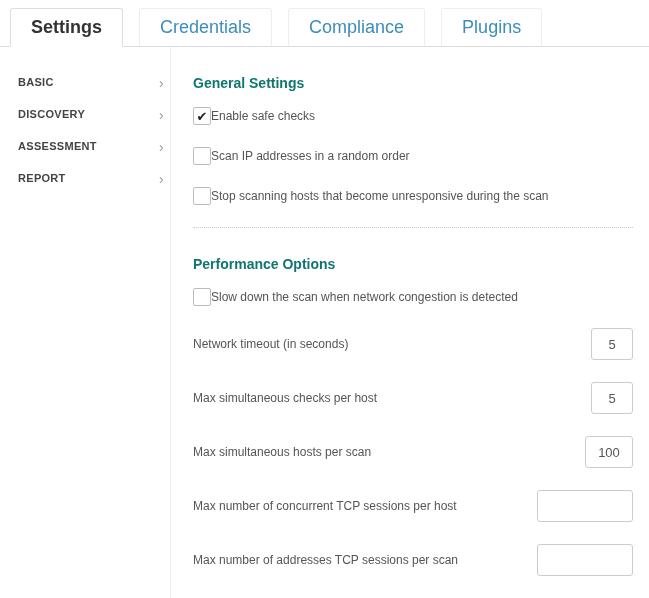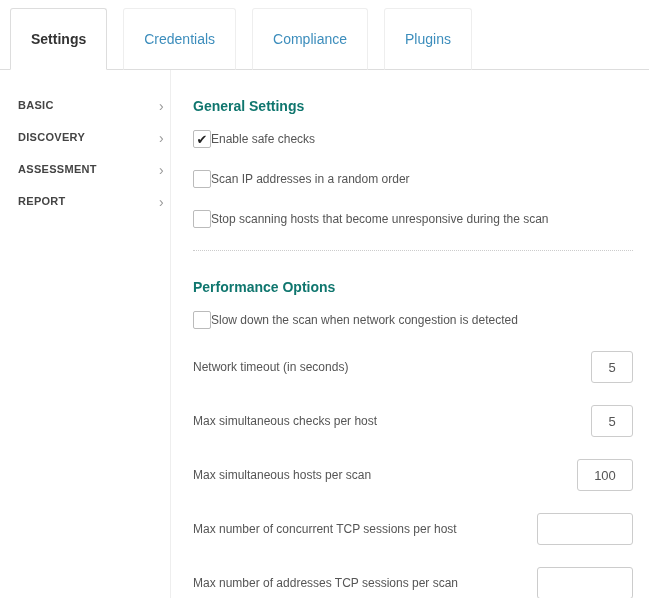--- a/index.html
+++ b/index.html
@@ -12,22 +12,22 @@
   }
 
   
   .tabs {
     display: flex;
     border-bottom: 1px solid #ddd;
     padding-left: 10px;
     padding-top: 8px;
   }
   .tab {
-    padding: 22px 20px;
-    font-size: 14px;
+    padding: 8px 20px;
+    font-size: 18px;
     cursor: pointer;
     border: 1px solid transparent;
     margin-bottom: -1px;
   }
   .tab.active {
     font-weight: bold;
     color: #333;
     border: 1px solid #ddd;
     border-bottom: 1px solid #fff;
     border-radius: 3px 3px 0 0;
@@ -129,21 +129,21 @@
     width: 96px;
     height: 32px;
     border: 1px solid #ccc;
     border-radius: 3px;
     text-align: center;
     font-size: 13px;
     color: #555;
     padding: 4px;
   }
   .num-input.narrow { width: 42px; }
-  .num-input.mid { width: 56px; }
+  .num-input.mid { width: 48px; }
 </style>
 </head>
 <body>
 
 <div class="tabs">
   <div class="tab active">Settings</div>
   <div class="tab inactive">Credentials</div>
   <div class="tab inactive">Compliance</div>
   <div class="tab inactive">Plugins</div>
 </div>

